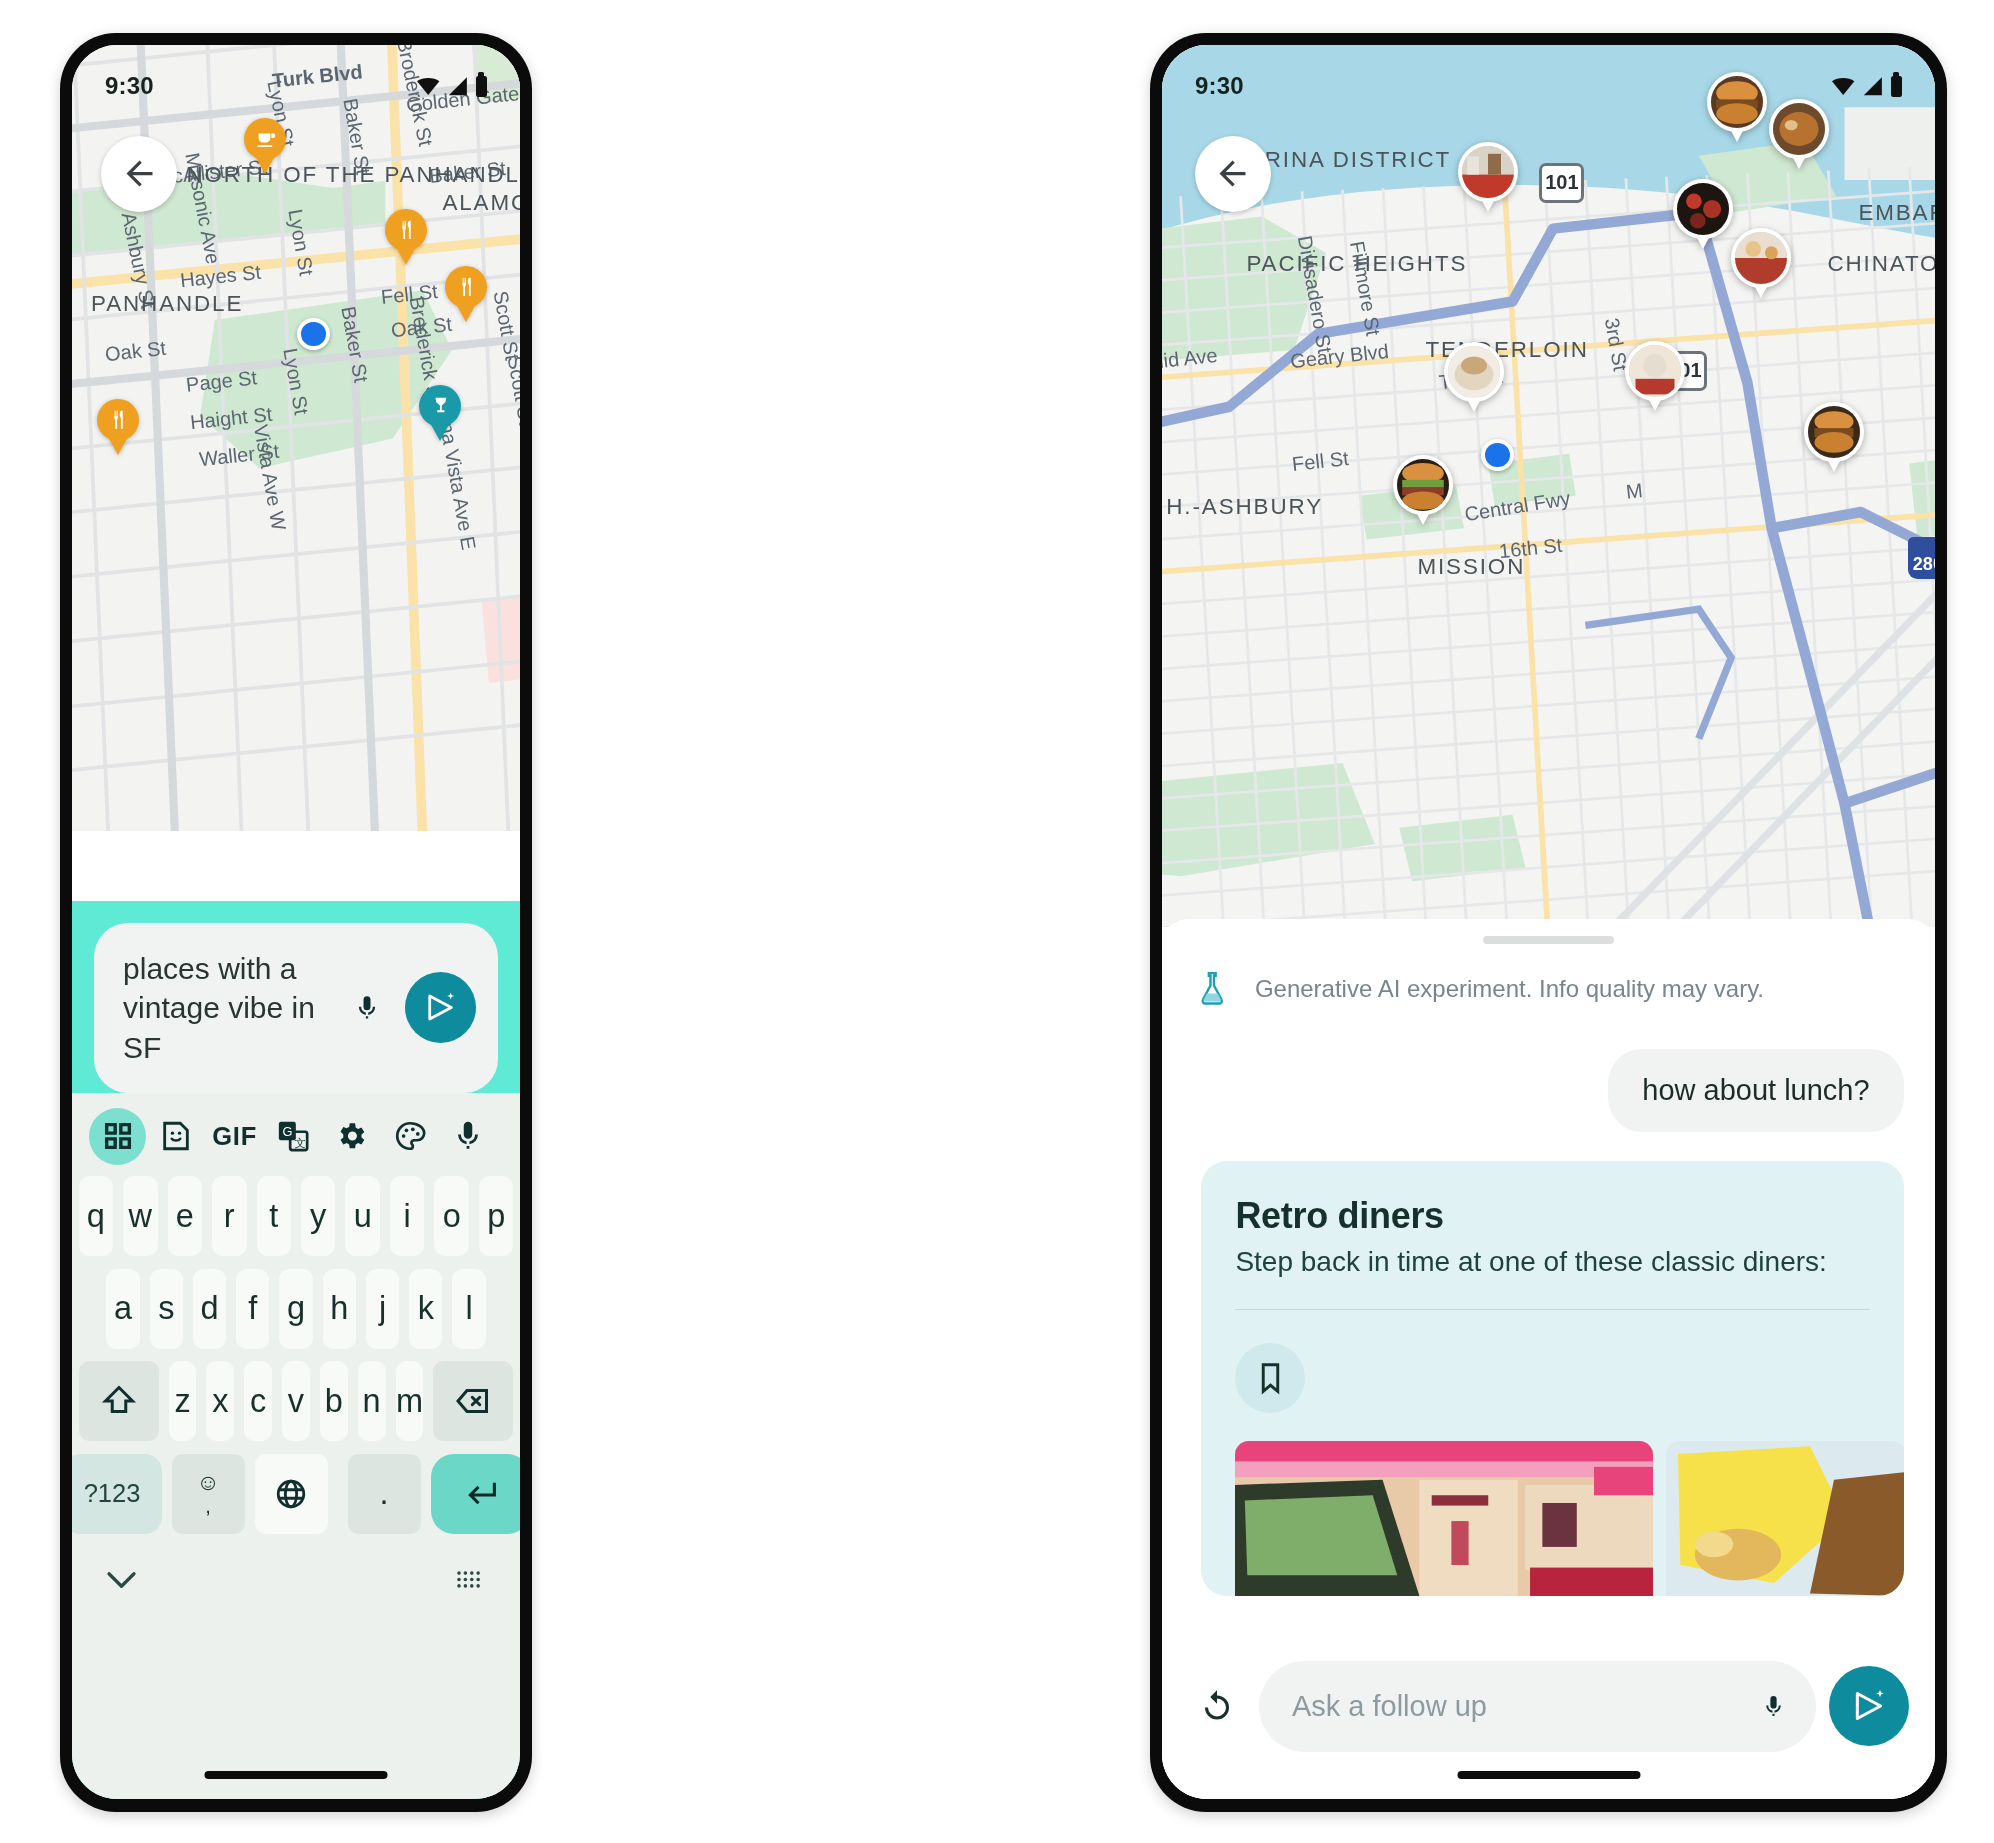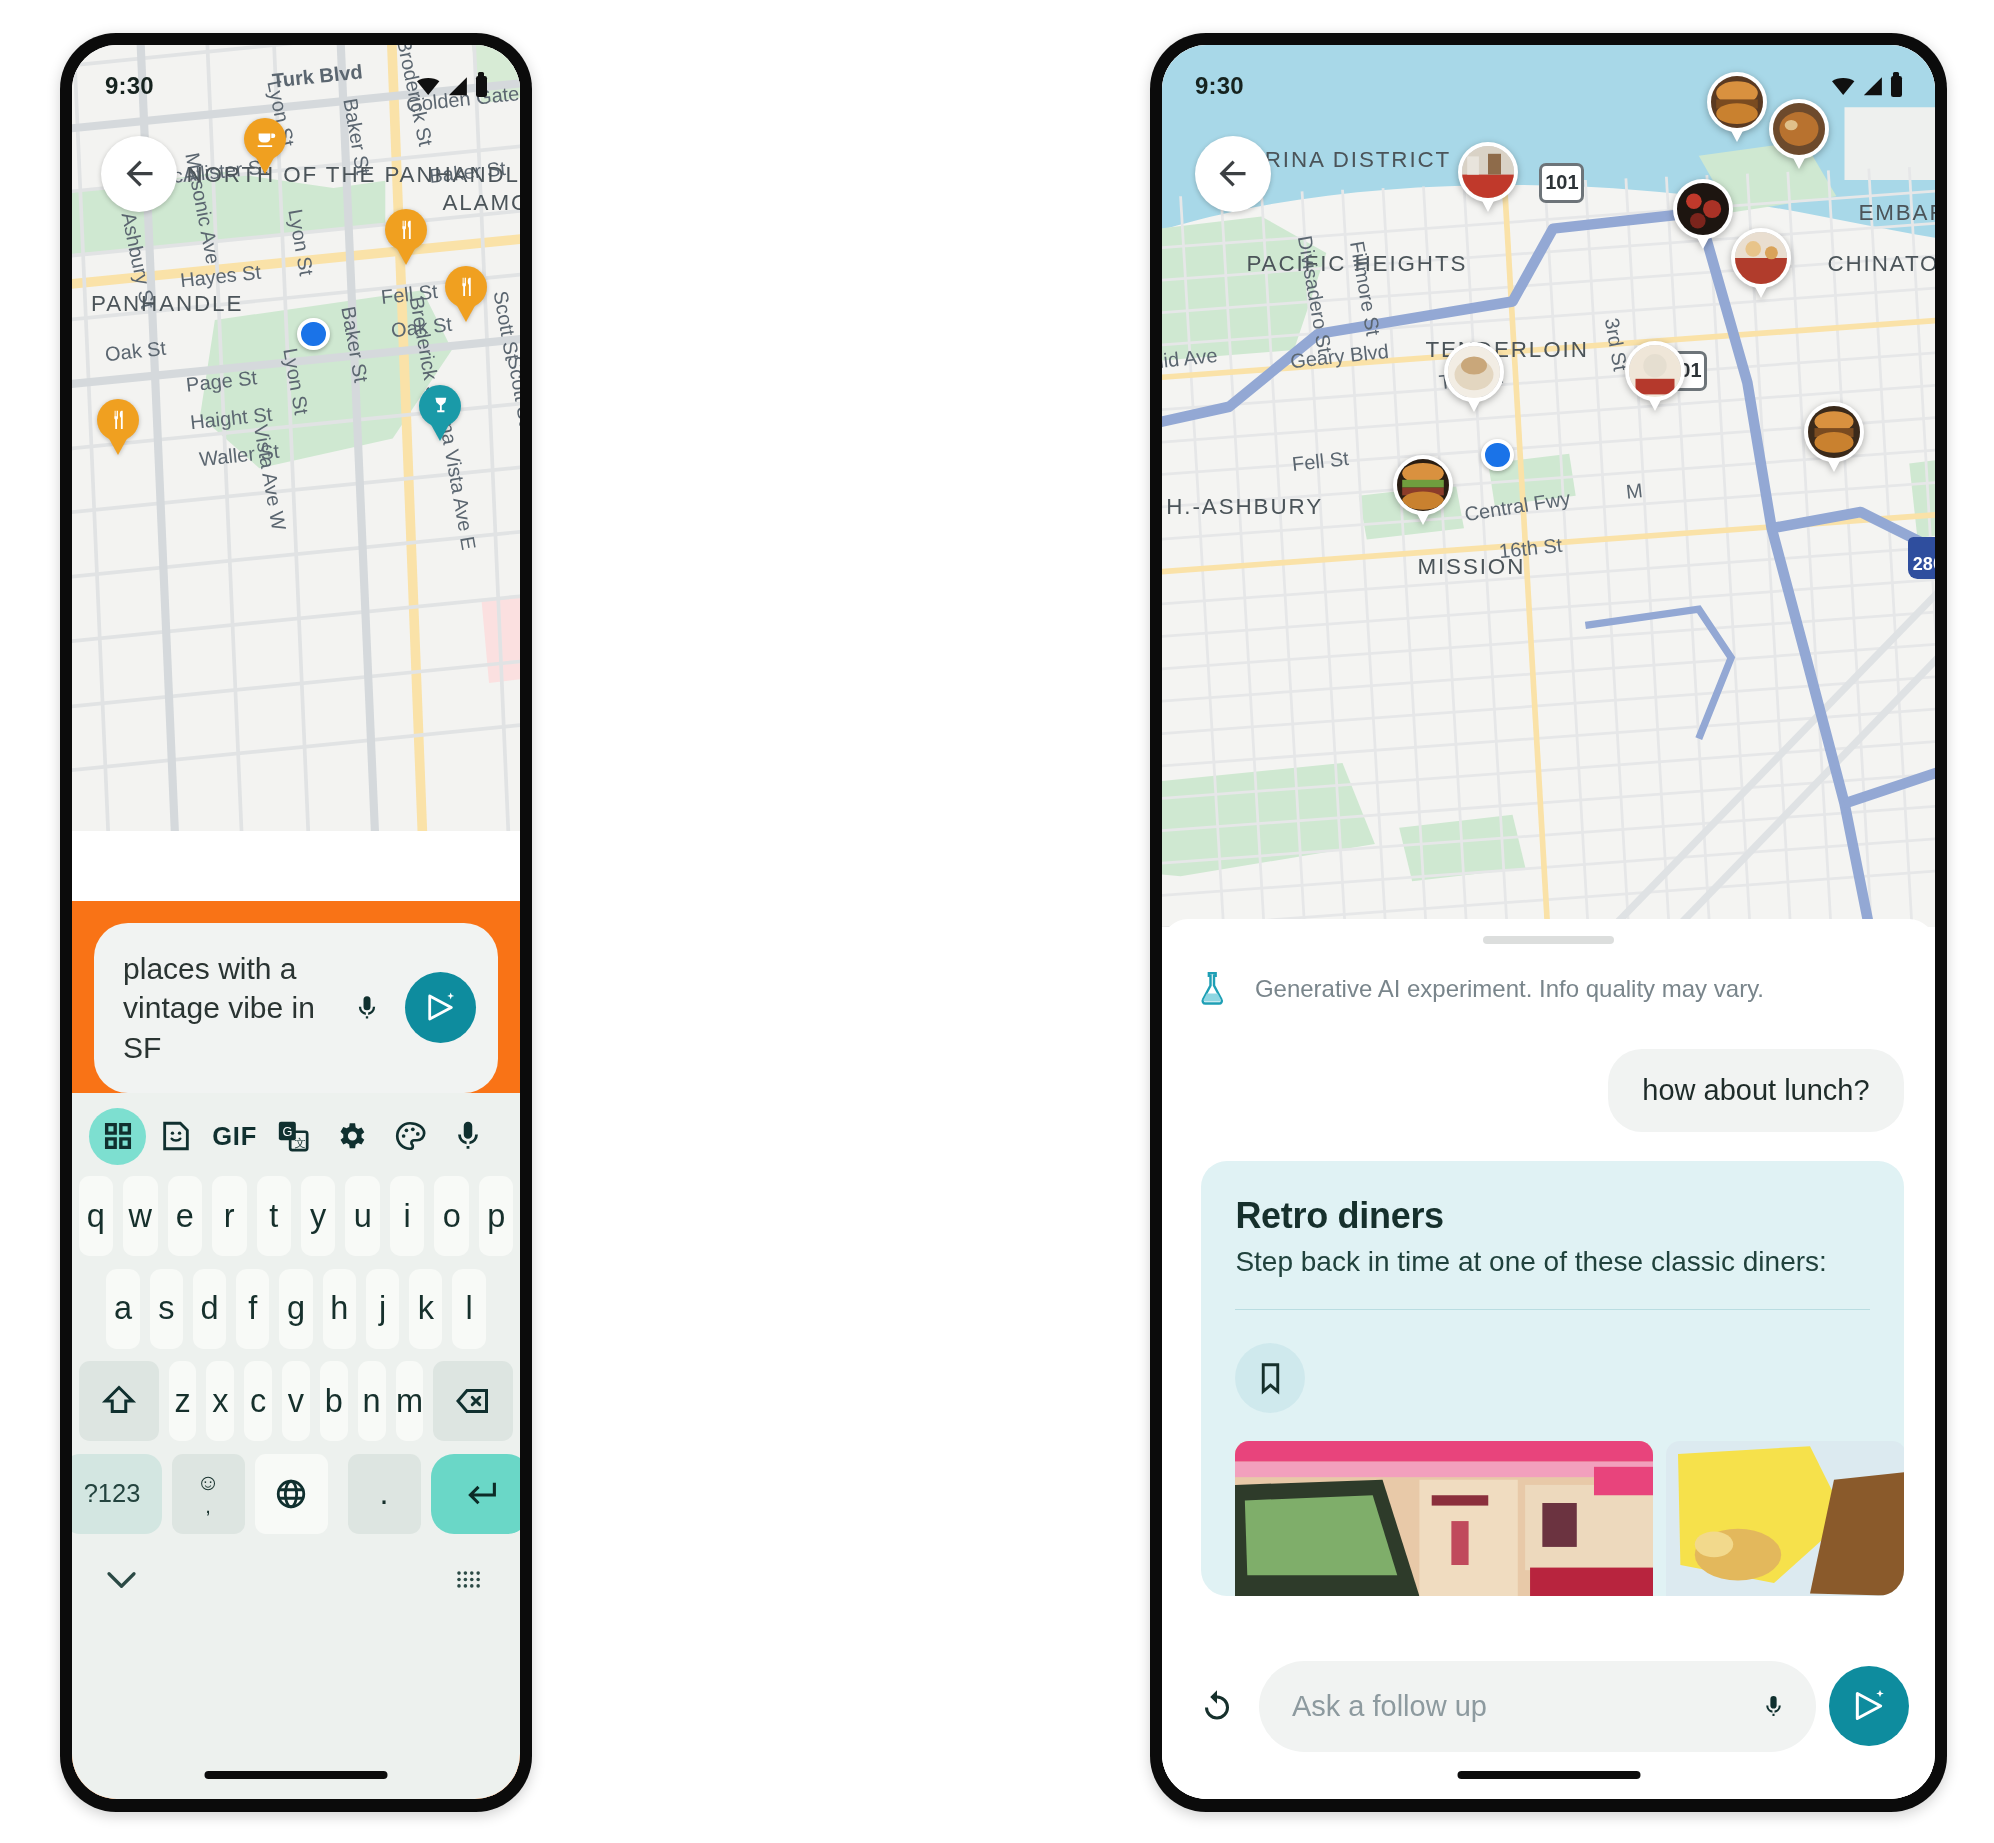--- a/index.html
+++ b/index.html
@@ -100,21 +100,21 @@
   .ppin .thumb{width:100%;height:100%;}
   .ppin .tip{
     width:0;height:0;margin:-4.6px auto 0 auto;
     border-left:8.5px solid transparent;border-right:8.5px solid transparent;
     border-top:15.5px solid #ffffff;
   }
 
   
   .search-panel{
     position:absolute; left:0; right:0; bottom:0; top:856px;
-    background:#f97316; z-index:35; display:flex; flex-direction:column;
+    background:#5eead4; z-index:35; display:flex; flex-direction:column;
   }
   .search-box{
     margin:21.7px 21.7px 0 21.7px; background:#f1f3f2; border-radius:34px;
     display:flex; align-items:center; padding:26px 21.7px 26px 29px; min-height:139px;
   }
   .search-text{
     flex:1; font-size:30px; line-height:1.32; color:#2a3432; font-weight:400;
     padding-right:10.8px;
   }
   .mic-btn{width:43px;height:43px;display:flex;align-items:center;justify-content:center;cursor:pointer;flex:0 0 auto;}

